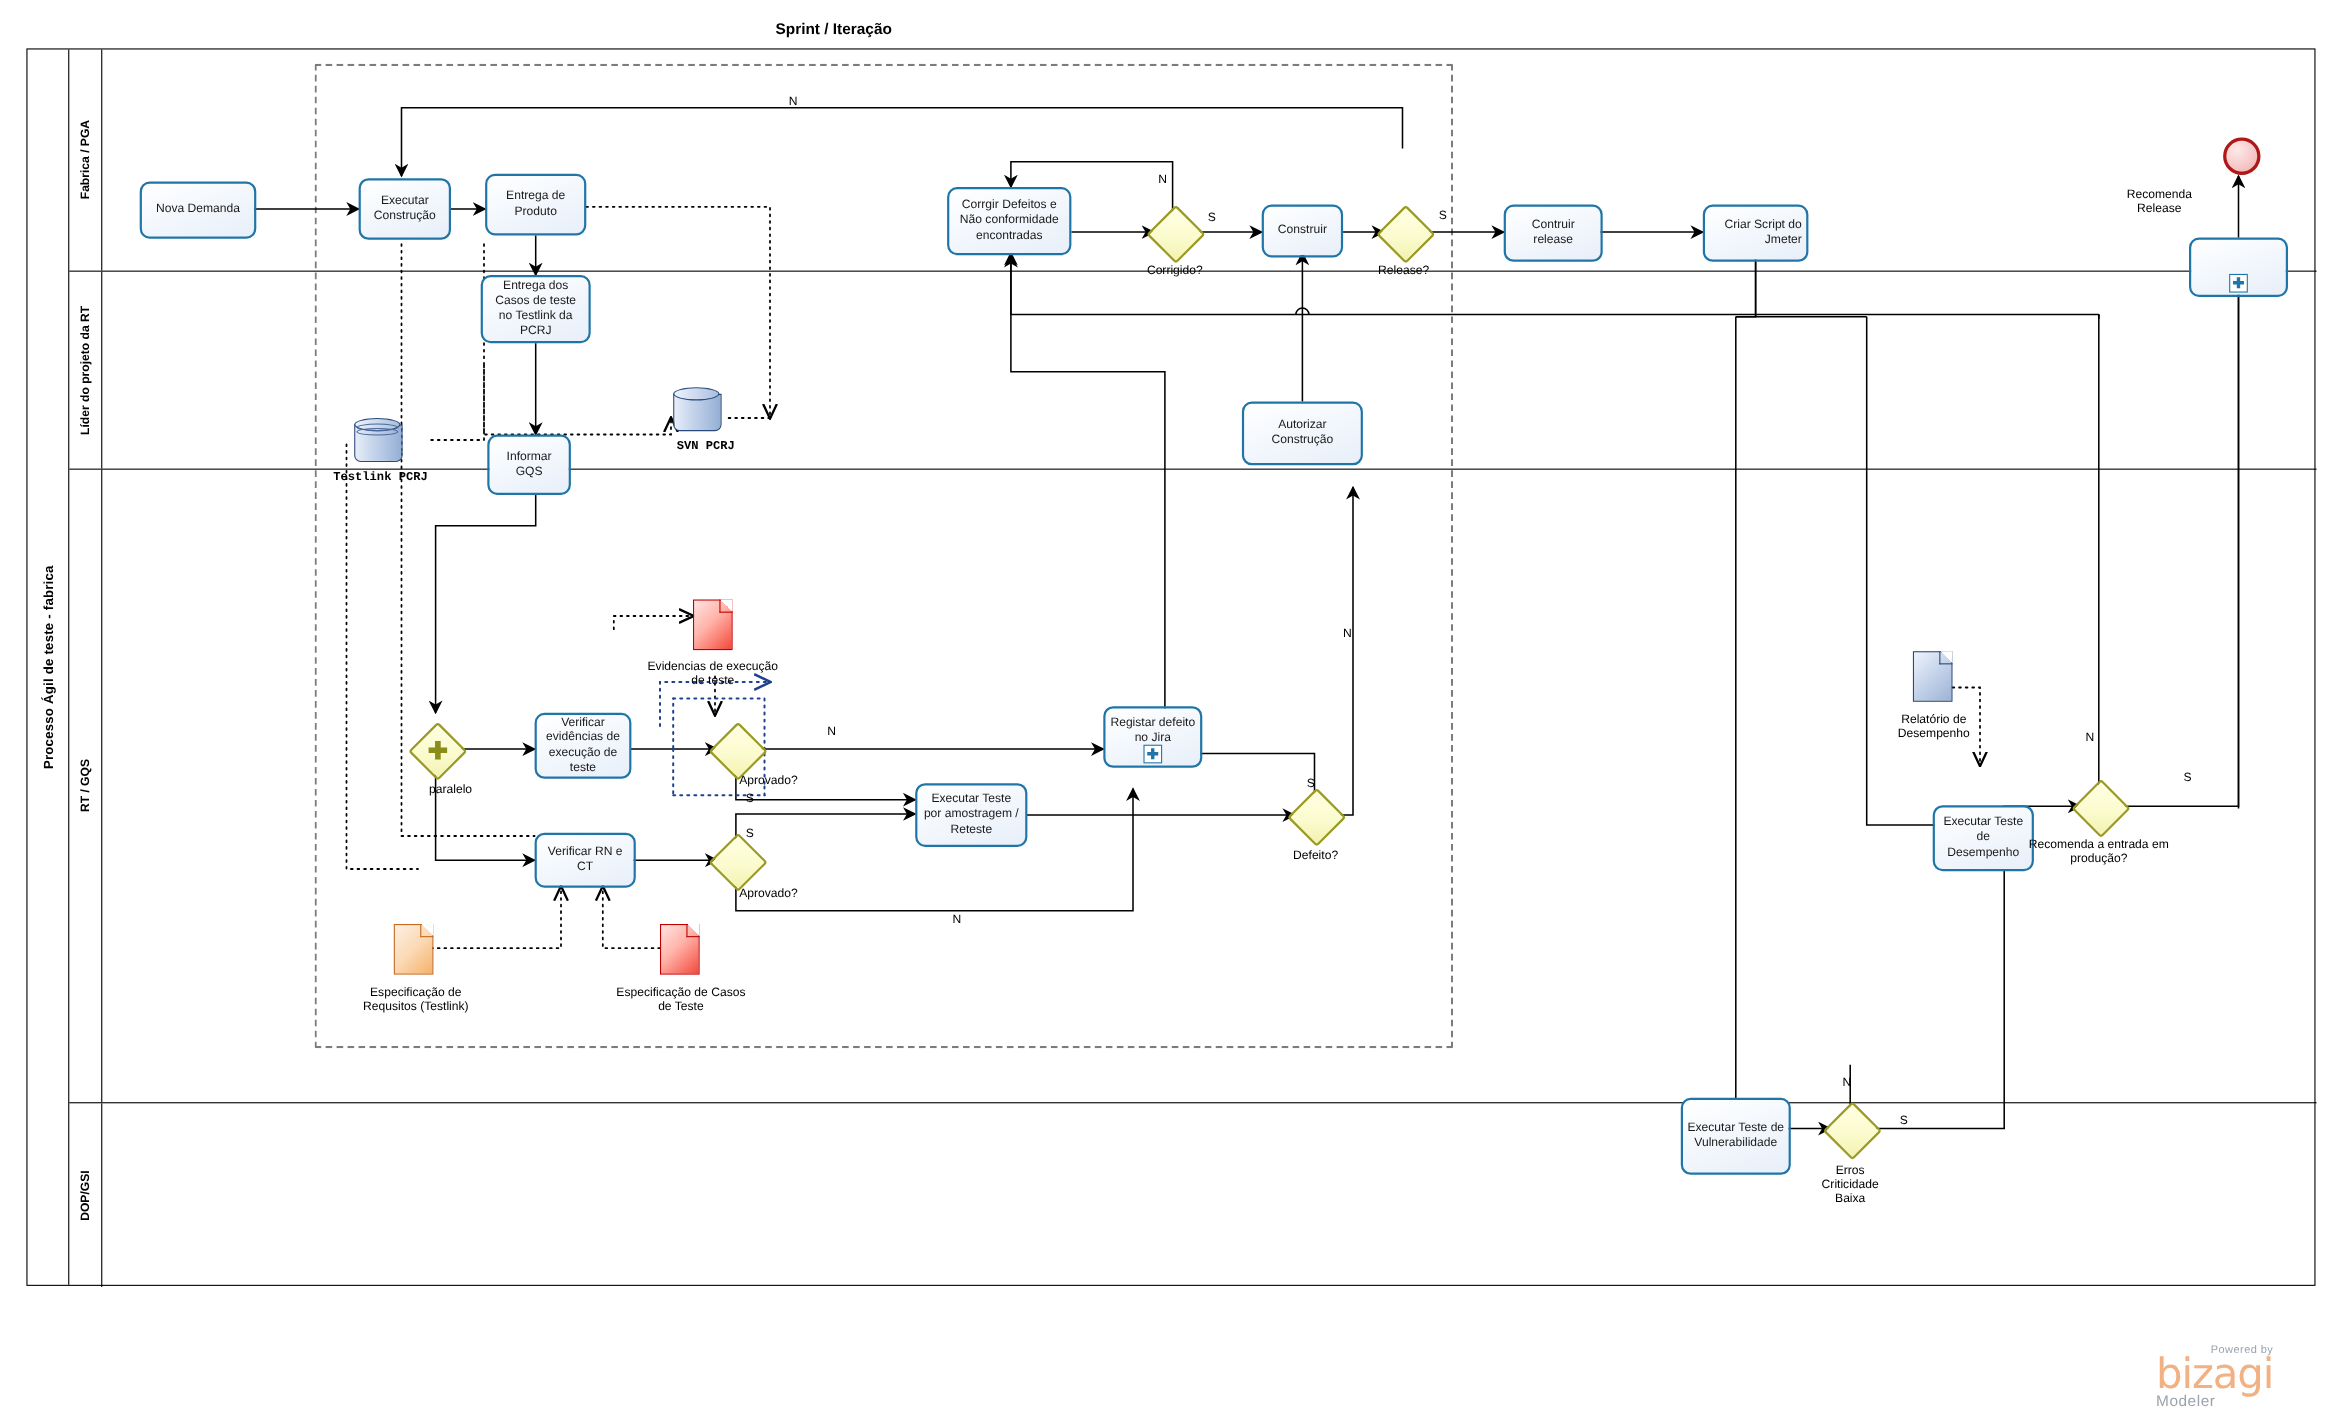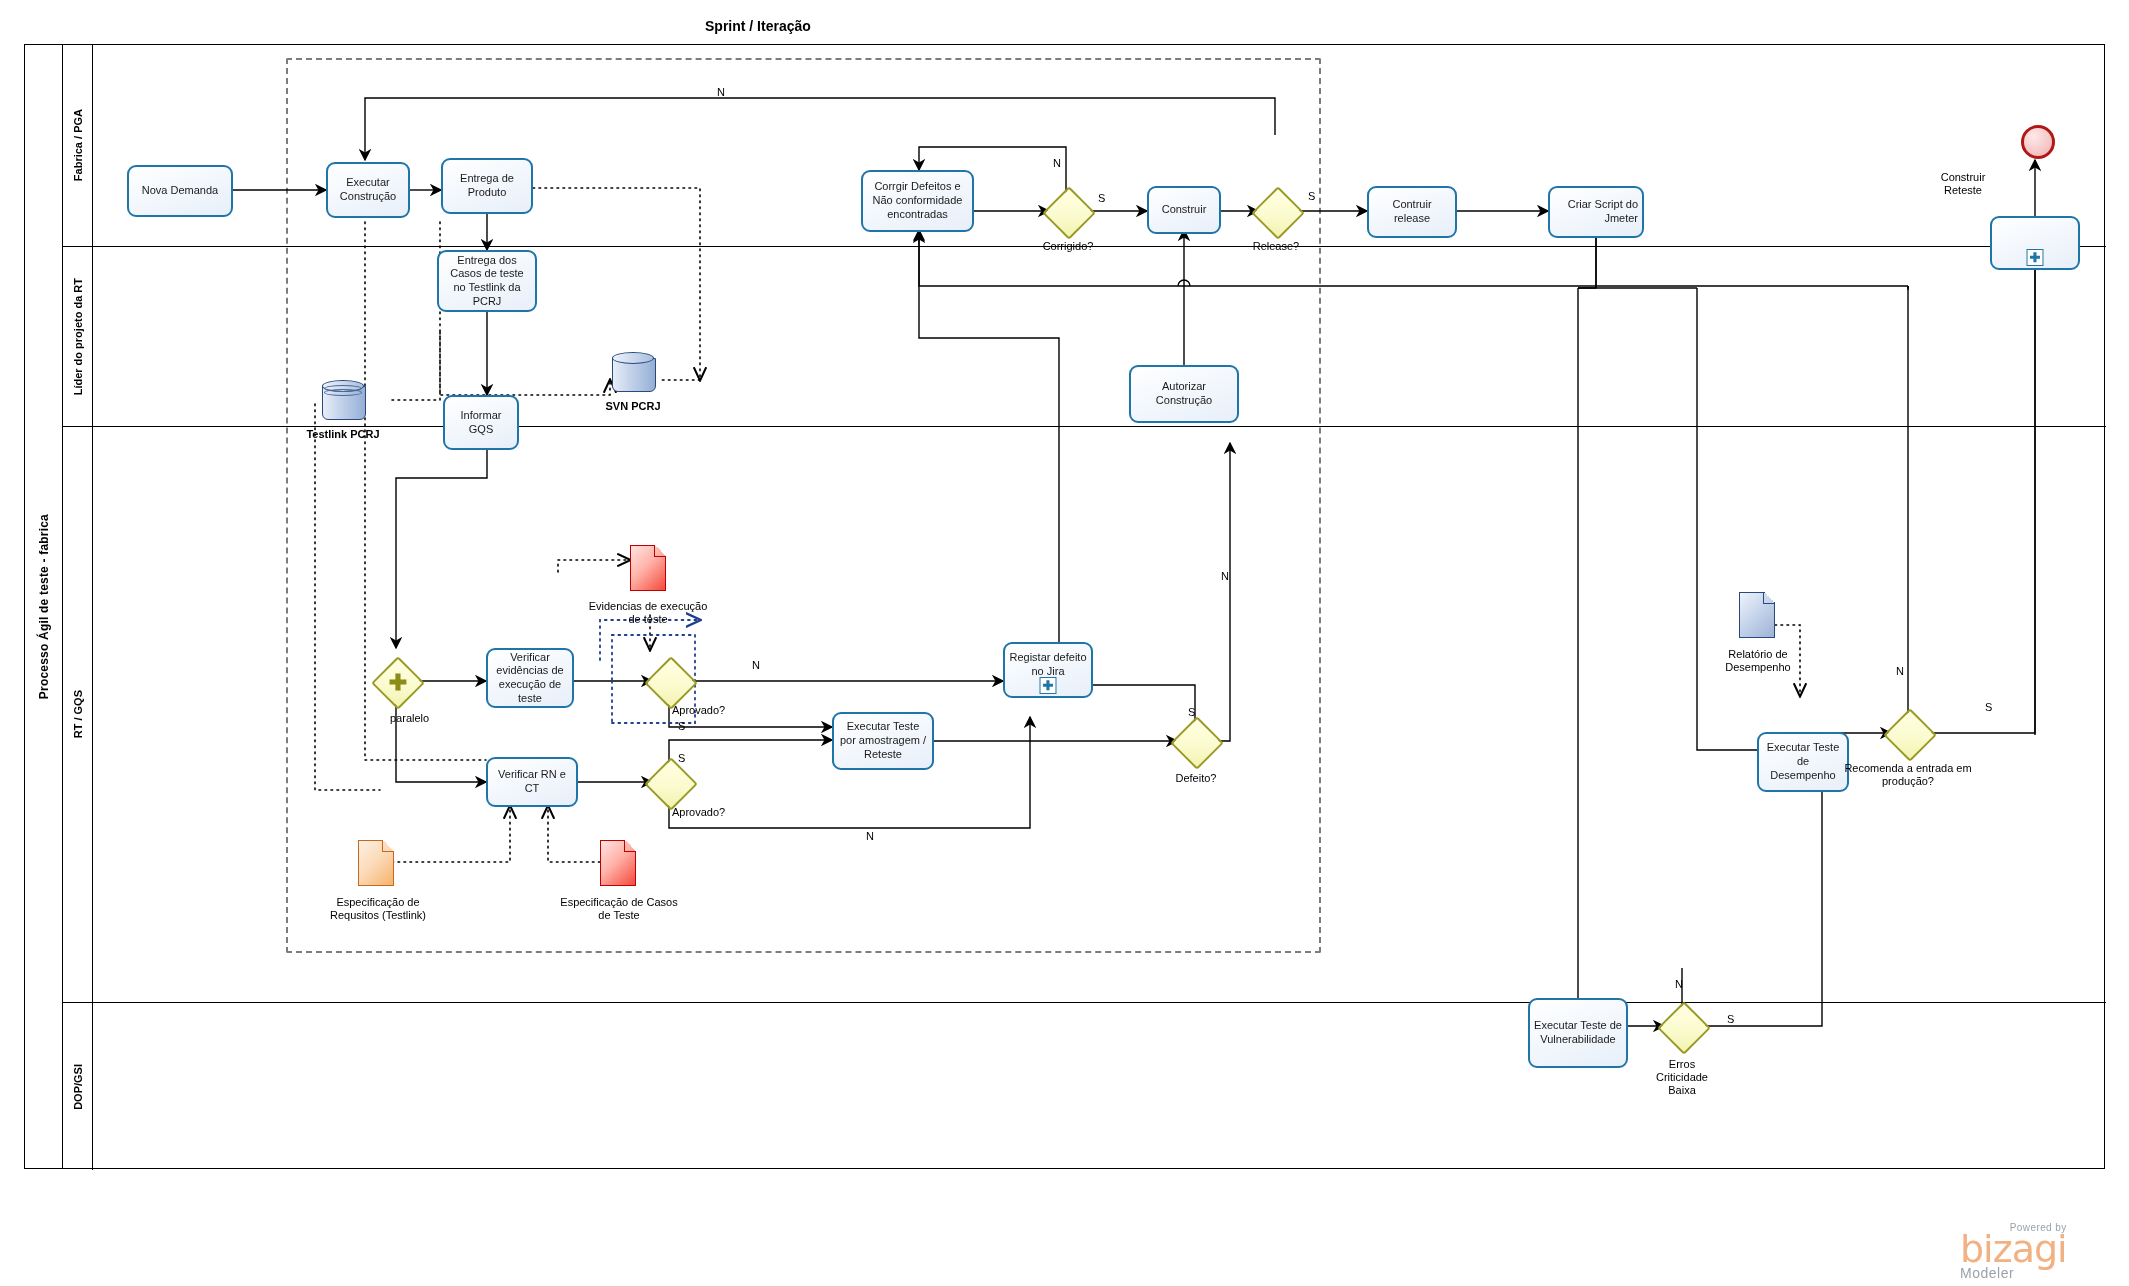--- a/index.html
+++ b/index.html
@@ -79,22 +79,22 @@
   .store{position:absolute;width:42px;height:40px;}
   .store .cyl{position:absolute;left:0;top:6px;width:42px;height:32px;
       border:1.3px solid #2a4a7c;border-radius:0 0 6px 6px;
       background:linear-gradient(90deg,#e8eef8 0%,#c8d6ec 35%,#a9bfdf 75%,#95aed4 100%);}
   .store .top{position:absolute;left:0;top:0;width:42px;height:12px;
       border:1.3px solid #2a4a7c;border-radius:50%;
       background:linear-gradient(90deg,#eef3fb 0%,#ccd9ee 50%,#a9bfdf 100%);
       box-sizing:border-box;}
   .store .ring{position:absolute;left:2px;width:38px;height:7px;
       border:1px solid #4a6897;border-radius:50%;box-sizing:border-box;}
-  .store-label{position:absolute;font-size:11px;font-weight:bold;text-align:center;
-      line-height:1.2;color:#000;white-space:nowrap;}
+  .store-label{position:absolute;font-size:11px;font-weight:bold;text-align:right;
+      line-height:1.2;color:#000;white-space:nowrap;font-family:Liberation Mono, monospace;}
 
   
   svg.wire{position:absolute;left:0;top:0;width:2129px;height:1286px;
       pointer-events:none;overflow:visible;}
   .flow{fill:none;stroke:#000;stroke-width:1.4;}
   .assoc{fill:none;stroke:#000;stroke-width:1.6;stroke-dasharray:1.6 4.4;
       stroke-linecap:round;}
   .assoc-b{fill:none;stroke:#1f3f8f;stroke-width:1.8;stroke-dasharray:1.8 4.6;
       stroke-linecap:round;}
   .edge-label{position:absolute;font-size:11px;color:#000;white-space:nowrap;}
@@ -379,21 +379,21 @@
   <div class="gw" style="left:1178px;top:724px;"></div>
   <div class="gw-label" style="left:1163px;top:772px;width:66px;">Defeito?</div>
 
   <div class="gw" style="left:1891px;top:716px;"></div>
   <div class="gw-label" style="left:1842px;top:762px;width:132px;">Recomenda a entrada em produção?</div>
 
   <div class="gw" style="left:1665px;top:1009px;"></div>
   <div class="gw-label" style="left:1648px;top:1058px;width:68px;">Erros Criticidade Baixa</div>
 
   <div class="event-end" style="left:2021px;top:125px;"></div>
-  <div class="gw-label" style="left:1921px;top:171px;width:84px;">Construir Reteste</div>
+  <div class="gw-label" style="left:1921px;top:171px;width:84px;">Recomenda Release</div>
 
   <div class="store" style="left:322px;top:380px;">
     <div class="cyl"></div>
     <div class="top"></div>
     <div class="ring" style="top:5px;"></div>
     <div class="ring" style="top:9px;"></div>
   </div>
   <div class="store-label" style="left:303px;top:428px;width:80px;">Testlink PCRJ</div>
 
   <div class="store" style="left:612px;top:352px;">

